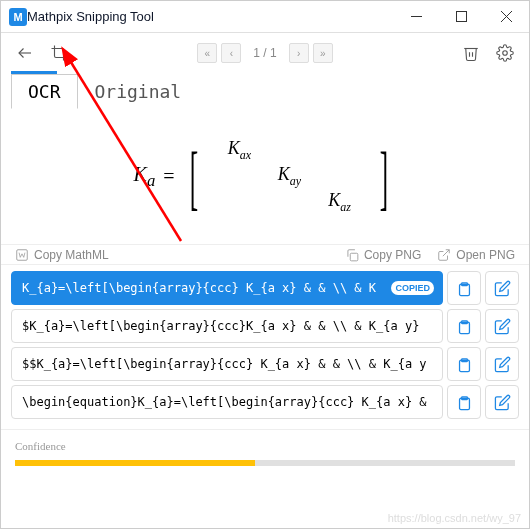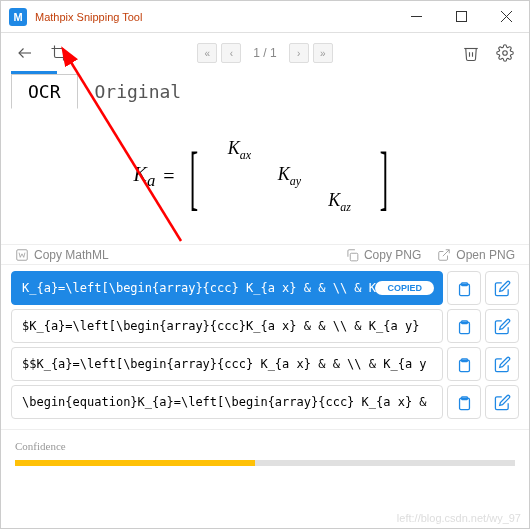--- a/index.html
+++ b/index.html
@@ -1,19 +1,19 @@
 <!DOCTYPE html>
 <html><head>
 <meta charset="utf-8">
 <style>
 * { box-sizing: border-box; margin: 0; padding: 0; }
 body { width: 530px; height: 529px; font-family: "Segoe UI", Arial, sans-serif; font-size: 13px; background: #fff; border: 1px solid #ccc; overflow: hidden; position: relative; }
 .titlebar { height: 32px; background: #fff; display: flex; align-items: center; padding: 0 0 0 8px; border-bottom: 1px solid #e0e0e0; }
 .titlebar .logo { width: 18px; height: 18px; background: #1e88e5; border-radius: 3px; display: flex; align-items: center; justify-content: center; color: #fff; font-weight: bold; font-size: 11px; }
-.titlebar .title { margin-left: 8px; flex: 1; font-size: 11px; color: #c2410c; }
+.titlebar .title { flex: 1; font-size: 13px; color: #0f172a; }
 .winbtns { display: flex; height: 100%; }
 .winbtn { width: 45px; display: flex; align-items: center; justify-content: center; }
 .winbtn svg { width: 11px; height: 11px; }
 .close-btn { background: transparent; }
 .toolbar { height: 40px; display: flex; align-items: center; padding: 0 10px; gap: 6px; }
 .tool-icon { width: 28px; height: 28px; display: flex; align-items: center; justify-content: center; color: #666; }
 .tool-icon svg { width: 18px; height: 18px; stroke: #555; fill: none; stroke-width: 1.5; }
 .spacer { flex: 1; }
 .pager { display: flex; align-items: center; gap: 4px; color: #888; font-size: 12px; }
 .pager-btn { width: 20px; height: 20px; border: 1px solid #ddd; background: #f5f5f5; display: flex; align-items: center; justify-content: center; font-size: 10px; color: #999; border-radius: 2px; }
@@ -28,21 +28,21 @@
 .matrix { display: grid; grid-template-columns: repeat(3, 50px); grid-template-rows: repeat(3, 26px); }
 .matrix span { text-align: center; font-size: 18px; }
 .matrix sub { font-size: 12px; font-style: italic; }
 .actionbar { height: 21px; display: flex; align-items: center; padding: 0 14px; gap: 16px; border-top: 1px solid #eee; border-bottom: 1px solid #eee; color: #888; font-size: 12px; }
 .actionbar .ab-item { display: flex; align-items: center; gap: 5px; }
 .actionbar svg { width: 14px; height: 14px; stroke: #999; fill: none; stroke-width: 1.5; }
 .results { padding: 6px 10px; }
 .result-row { display: flex; align-items: center; gap: 4px; margin-bottom: 4px; }
 .result-text { flex: 1; height: 34px; display: flex; align-items: center; padding: 0 10px; font-family: monospace; font-size: 12px; border: 1px solid #ddd; border-radius: 4px; white-space: nowrap; overflow: hidden; position: relative; }
 .result-text.copied { background: #1e88e5; color: #fff; border-color: #1e88e5; }
-.copied-badge { background: #fff; color: #1e88e5; font-size: 9px; font-weight: bold; padding: 2px 12px; border-radius: 10px; position: absolute; right: 8px; font-family: Arial, sans-serif; }
+.copied-badge { background: #fff; color: #1e88e5; font-size: 9px; font-weight: bold; padding: 2px 4px; border-radius: 10px; position: absolute; right: 8px; font-family: Arial, sans-serif; }
 .row-btn { width: 34px; height: 34px; border: 1px solid #ddd; border-radius: 4px; display: flex; align-items: center; justify-content: center; color: #1e88e5; }
 .row-btn svg { width: 17px; height: 17px; stroke: #1e88e5; fill: none; stroke-width: 1.8; }
 .confidence { padding: 10px 14px 4px; font-size: 11px; color: #999; font-family: Liberation Serif, serif; border-top: 1px solid #eee; }
 .confbar { height: 6px; margin: 4px 14px 10px; background: linear-gradient(to right, #ffc107 0%, #ffc107 48%, #e0e0e0 48%, #e0e0e0 100%); }
 .arrow-overlay { position: absolute; top: 40px; left: 50px; pointer-events: none; z-index: 100; }
 .watermark { position: absolute; bottom: 4px; right: 8px; font-size: 11px; color: #ddd; font-family: Arial, sans-serif; }
 </style>
 </head>
 <body>
 
@@ -227,13 +227,13 @@
 
 <svg class="arrow-overlay" width="160" height="220">
   <defs>
       <marker id="ah" markerWidth="10" markerHeight="10" refX="2" refY="3" orient="auto">
         <path d="M0,0 L0,6 L8,3 z" fill="red"></path>
       </marker>
     </defs>
   <line x1="130" y1="200" x2="18" y2="18" stroke="red" stroke-width="2.5" marker-end="url(#ah)"></line>
 </svg>
 
-<div class="watermark">left://blog.csdn.net/wy_97</div>
+<div class="watermark">https://blog.csdn.net/wy_97</div>
 
 </body></html>

